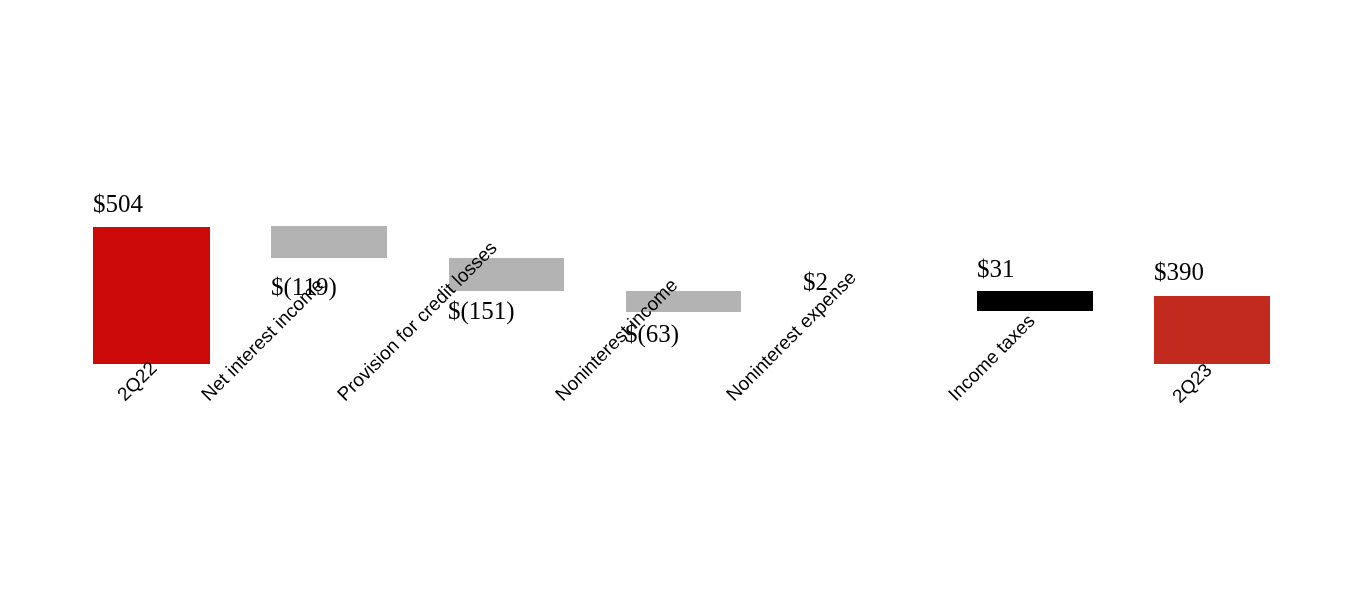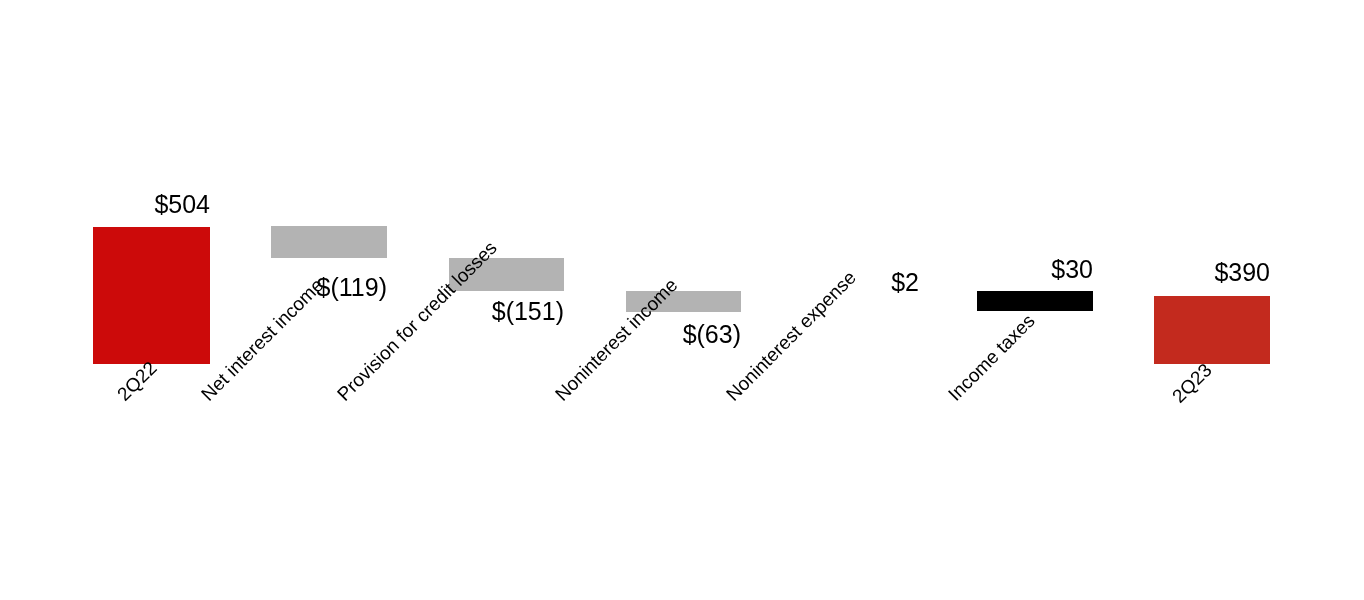--- a/index.html
+++ b/index.html
@@ -26,25 +26,25 @@
     top: 0;
     width: 1364px;
     height: 600px;
   }
   .bar {
     position: absolute;
     box-sizing: border-box;
   }
   .value-label {
     position: absolute;
-    font-family: Liberation Sans, sans-serif;
+    font-family: Liberation Serif, serif;
     font-size: 25px;
     line-height: 28px;
     color: #000000;
-    text-align: right;
+    text-align: left;
     white-space: nowrap;
   }
   .cat-label {
     position: absolute;
     font-family: "Liberation Sans", sans-serif;
     font-size: 19px;
     line-height: 22px;
     color: #000000;
     white-space: nowrap;
     transform-origin: left top;
@@ -64,19 +64,19 @@
       <div class="cat-label" style="left: 197px; top: 390px;">Net interest income</div>
       <div class="bar" style="left: 449px; top: 258px; width: 115px; height: 33px; background: rgb(179, 179, 179);"></div>
       <div class="value-label" style="left: 448px; top: 297px; width: 116px;">$(151)</div>
       <div class="cat-label" style="left: 333px; top: 390px;">Provision for credit losses</div>
       <div class="bar" style="left: 626px; top: 291px; width: 115px; height: 21px; background: rgb(179, 179, 179);"></div>
       <div class="value-label" style="left: 625px; top: 320px; width: 116px;">$(63)</div>
       <div class="cat-label" style="left: 551px; top: 390px;">Noninterest income</div>
       <div class="value-label" style="left: 803px; top: 268px; width: 116px;">$2</div>
       <div class="cat-label" style="left: 722px; top: 390px;">Noninterest expense</div>
       <div class="bar" style="left: 977px; top: 291px; width: 116px; height: 20px; background: rgb(0, 0, 0);"></div>
-      <div class="value-label" style="left: 977px; top: 255px; width: 116px;">$30</div>
+      <div class="value-label" style="left: 977px; top: 255px; width: 116px;">$31</div>
       <div class="cat-label" style="left: 944px; top: 390px;">Income taxes</div>
       <div class="bar" style="left: 1154px; top: 296px; width: 116px; height: 68px; background: rgb(195, 42, 30);"></div>
       <div class="value-label" style="left: 1154px; top: 258px; width: 116px;">$390</div>
       <div class="cat-label" style="left: 1168px; top: 392px;">2Q23</div>
     </div>
 </div>
 
 </body></html>

